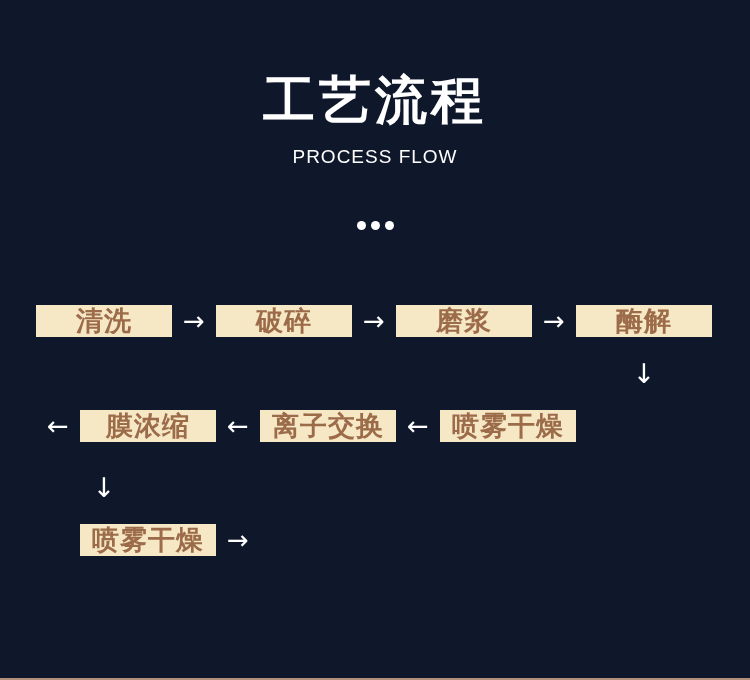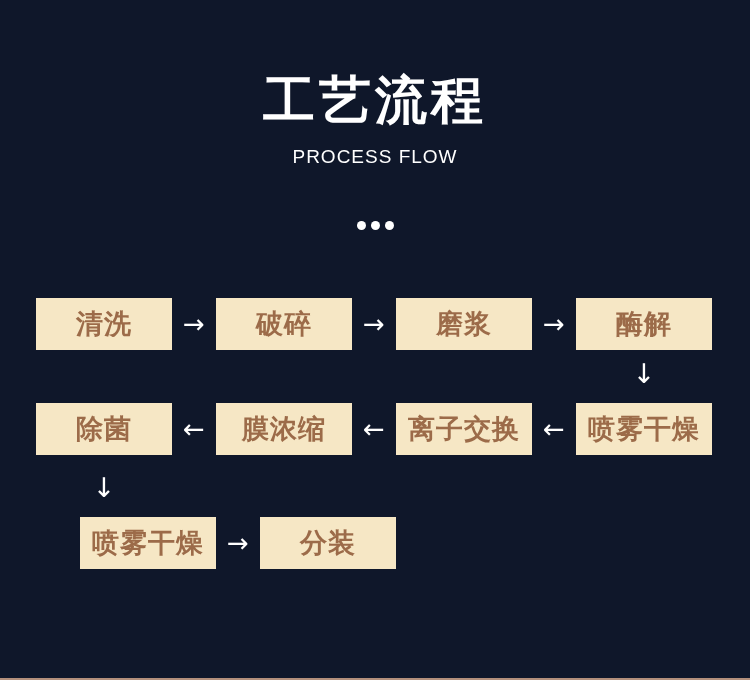--- a/index.html
+++ b/index.html
@@ -54,21 +54,21 @@
     position: absolute;
     left: 36px;
     display: flex;
     align-items: center;
   }
   .row-1 { top: 298px; }
   .row-2 { top: 403px; }
   .row-3 { top: 517px; padding-left: 44px; }
   .step-box {
     width: 136px;
-    height: 52px;
+    height: 32px;
     background: #f6e7c5;
     color: #9c6b49;
     font-size: 27px;
     font-weight: bold;
     display: flex;
     align-items: center;
     justify-content: center;
     letter-spacing: 1px;
     white-space: nowrap;
   }
@@ -120,32 +120,30 @@
     <div class="step-box">破碎</div>
     <div class="h-arrow">→</div>
     <div class="step-box">磨浆</div>
     <div class="h-arrow">→</div>
     <div class="step-box">酶解</div>
   </div>
 
   <div class="v-arrow v-arrow-1">↓</div>
 
   <div class="flow-row row-2">
-    <div class="step-box">除菌</div>
     <div class="h-arrow">←</div>
     <div class="step-box">膜浓缩</div>
     <div class="h-arrow">←</div>
     <div class="step-box">离子交换</div>
     <div class="h-arrow">←</div>
     <div class="step-box">喷雾干燥</div>
   </div>
 
   <div class="v-arrow v-arrow-2">↓</div>
 
   <div class="flow-row row-3">
     <div class="step-box">喷雾干燥</div>
     <div class="h-arrow">→</div>
-    <div class="step-box">分装</div>
   </div>
 
   <div class="bottom-strip"></div>
 
 </div>
 
 </body></html>

